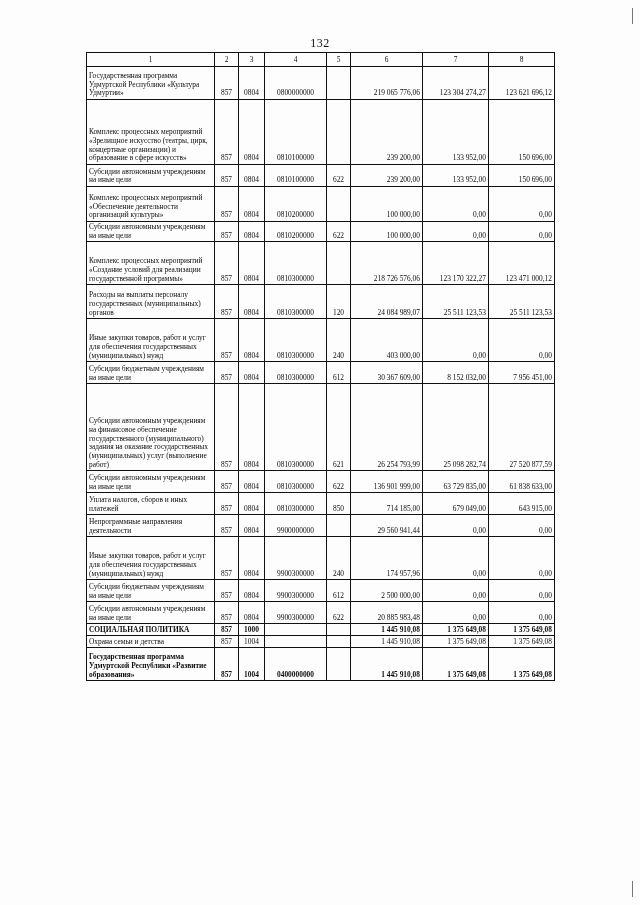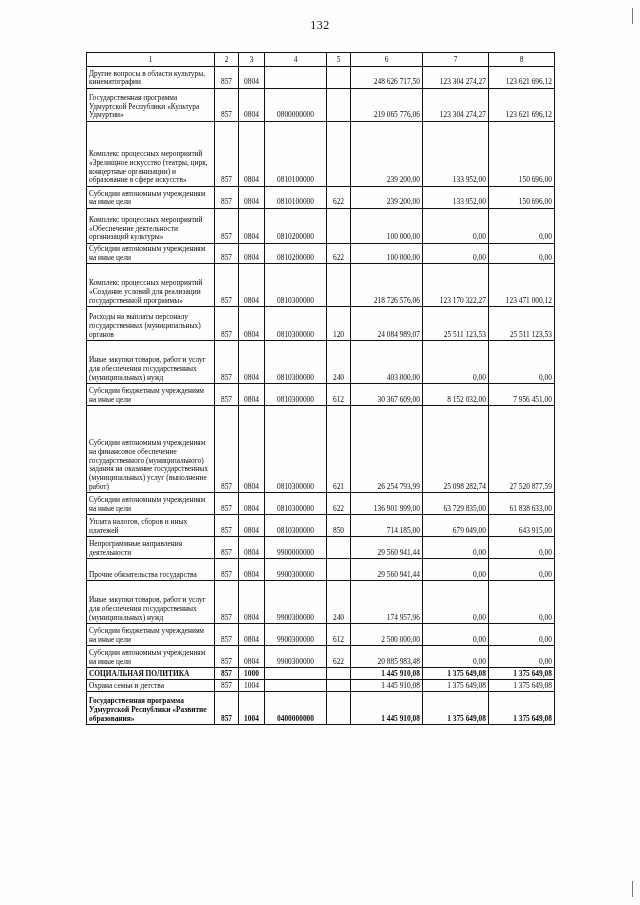--- a/index.html
+++ b/index.html
@@ -17,21 +17,21 @@
   }
   .page {
     position: absolute;
     left: 0; top: 0;
     width: 640px;
     height: 905px;
     background: #fdfdfd;
   }
   .page-number {
     position: absolute;
-    top: 18px;
+    top: 36px;
     left: 0;
     width: 640px;
     text-align: center;
     font-size: 12px;
     letter-spacing: 0.5px;
   }
   .table-wrap {
     position: absolute;
     left: 86px;
     top: 52px;
@@ -109,30 +109,20 @@
         <tr class="hdr">
           <td>1</td>
           <td>2</td>
           <td>3</td>
           <td>4</td>
           <td>5</td>
           <td>6</td>
           <td>7</td>
           <td>8</td>
         </tr>
-      <tr style="height: 22px;">
-            <td class="name">Другие вопросы в области культуры, кинематографии</td>
-            <td class="ctr">857</td>
-            <td class="ctr">0804</td>
-            <td class="ctr"></td>
-            <td class="ctr"></td>
-            <td class="num">248 626 717,50</td>
-            <td class="num">123 304 274,27</td>
-            <td class="num">123 621 696,12</td>
-          </tr>
           <tr style="height: 33px;">
             <td class="name">Государственная программа Удмуртской Республики «Культура Удмуртии»</td>
             <td class="ctr">857</td>
             <td class="ctr">0804</td>
             <td class="ctr">0800000000</td>
             <td class="ctr"></td>
             <td class="num">219 065 776,06</td>
             <td class="num">123 304 274,27</td>
             <td class="num">123 621 696,12</td>
           </tr>
@@ -244,30 +234,20 @@
             <td class="ctr">850</td>
             <td class="num">714 185,00</td>
             <td class="num">679 049,00</td>
             <td class="num">643 915,00</td>
           </tr>
           <tr style="height: 22px; margin-left: 25px;">
             <td class="name">Непрограммные направления деятельности</td>
             <td class="ctr">857</td>
             <td class="ctr">0804</td>
             <td class="ctr">9900000000</td>
-            <td class="ctr"></td>
-            <td class="num">29 560 941,44</td>
-            <td class="num">0,00</td>
-            <td class="num">0,00</td>
-          </tr>
-          <tr style="height: 22px;">
-            <td class="name">Прочие обязательства государства</td>
-            <td class="ctr">857</td>
-            <td class="ctr">0804</td>
-            <td class="ctr">9900300000</td>
             <td class="ctr"></td>
             <td class="num">29 560 941,44</td>
             <td class="num">0,00</td>
             <td class="num">0,00</td>
           </tr>
           <tr style="height: 43px;">
             <td class="name">Иные закупки товаров, работ и услуг для обеспечения государственных (муниципальных) нужд</td>
             <td class="ctr">857</td>
             <td class="ctr">0804</td>
             <td class="ctr">9900300000</td>

